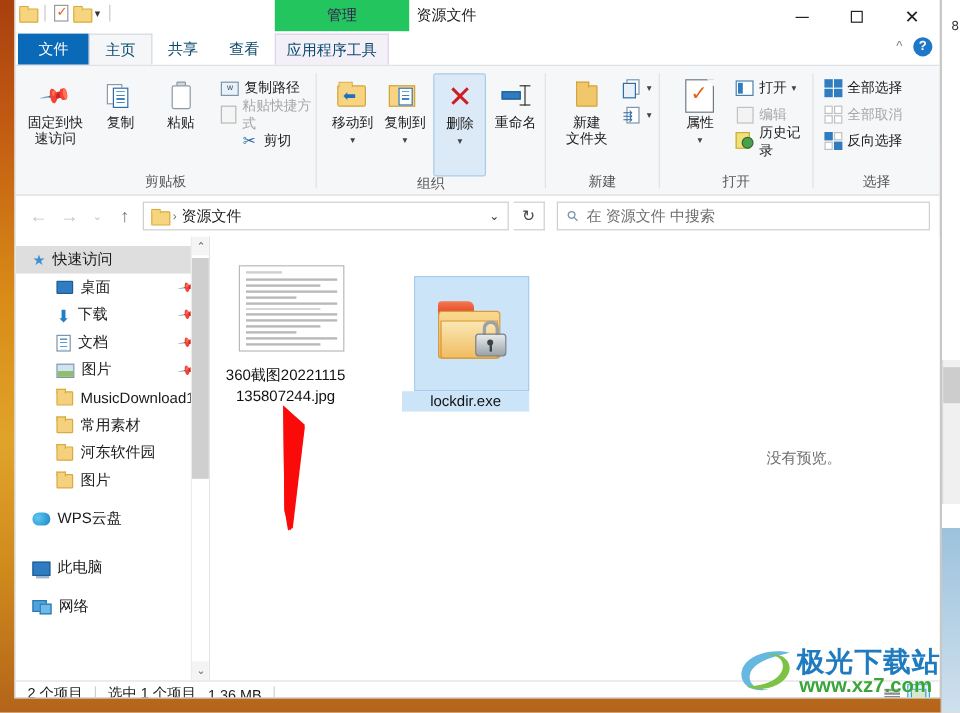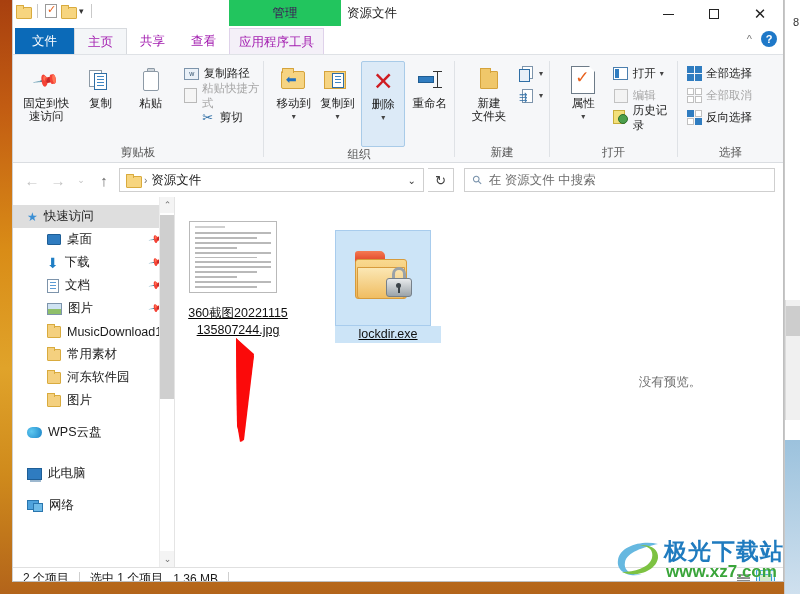--- a/index.html
+++ b/index.html
@@ -84,21 +84,21 @@
   .wbtn { width:46px; height:28px; display:flex; align-items:center; justify-content:center;
           font-size:13px; color:#222; }
   .wbtn .sq { width:10px; height:10px; border:1px solid #222; }
   .wbtn .min { width:11px; height:1px; background:#222; }
   .wbtn.close { font-size:15px; }
 
   
   .tabstrip { position:relative; height:26px; background:#ffffff; }
   .tabs { display:flex; align-items:flex-end; height:26px; padding-left:2px; }
   .tab {
-    height:26px; line-height:26px; padding:0 13px; font-size:12.5px; color:#a21caf;
+    height:26px; line-height:26px; padding:0 13px; font-size:12.5px; color:#0c4a6e;
   }
   .tab.file { background:#0b6ab8; color:#fff; padding:0 17px; }
   .tab.active { background:#f4f6f8; border:1px solid #d7dade; border-bottom:none; }
   .tab.ctx { background:#f4f0f8; border:1px solid #dfd2ea; border-bottom:none; padding:0 9px;}
   .helpbtns { position:absolute; right:6px; top:3px; display:flex; align-items:center; gap:9px; }
   .chev-up { font-size:11px; color:#777; }
   .help-circ {
     width:16px; height:16px; border-radius:50%; background:#1e78c8; color:#fff;
     font-size:11px; font-weight:bold; display:flex; align-items:center; justify-content:center;
   }
@@ -250,21 +250,21 @@
   .navscroll .arr {
     width:15px; height:16px; display:flex; align-items:center; justify-content:center;
     font-size:9px; color:#707070; background:#f4f4f4;
   }
   .navscroll .arr.bot { position:absolute; bottom:0; }
   .navscroll .track { position:absolute; top:16px; bottom:16px; width:15px; background:#ffffff; }
   .navscroll .thumb { position:absolute; top:18px; left:0; width:15px; height:184px; background:#cfcfcf; }
 
   .content { flex:1; position:relative; background:#ffffff; }
   .tile {
-    position:absolute; width:106px; display:flex; flex-direction:column; align-items:flex-start;text-decoration:underline;
+    position:absolute; width:106px; display:flex; flex-direction:column; align-items:flex-end;
   }
   .tile .thumbbox { width:96px; height:96px; display:flex; align-items:center; justify-content:center; }
   .tile .nm { font-size:12.5px; color:#111; text-align:center; line-height:17px; width:106px; word-break:break-all; }
   .tile.selected .thumbbox { background:#cce4f7; border:1px solid #a8cced; }
   .tile.selected .nm { background:#cce4f7; }
 
   .jpgthumb {
     width:88px; height:72px; background:#fff; border:1px solid #b9b9b9;
     padding:4px 5px; display:flex; flex-direction:column; gap:3px; overflow:hidden;
   }

